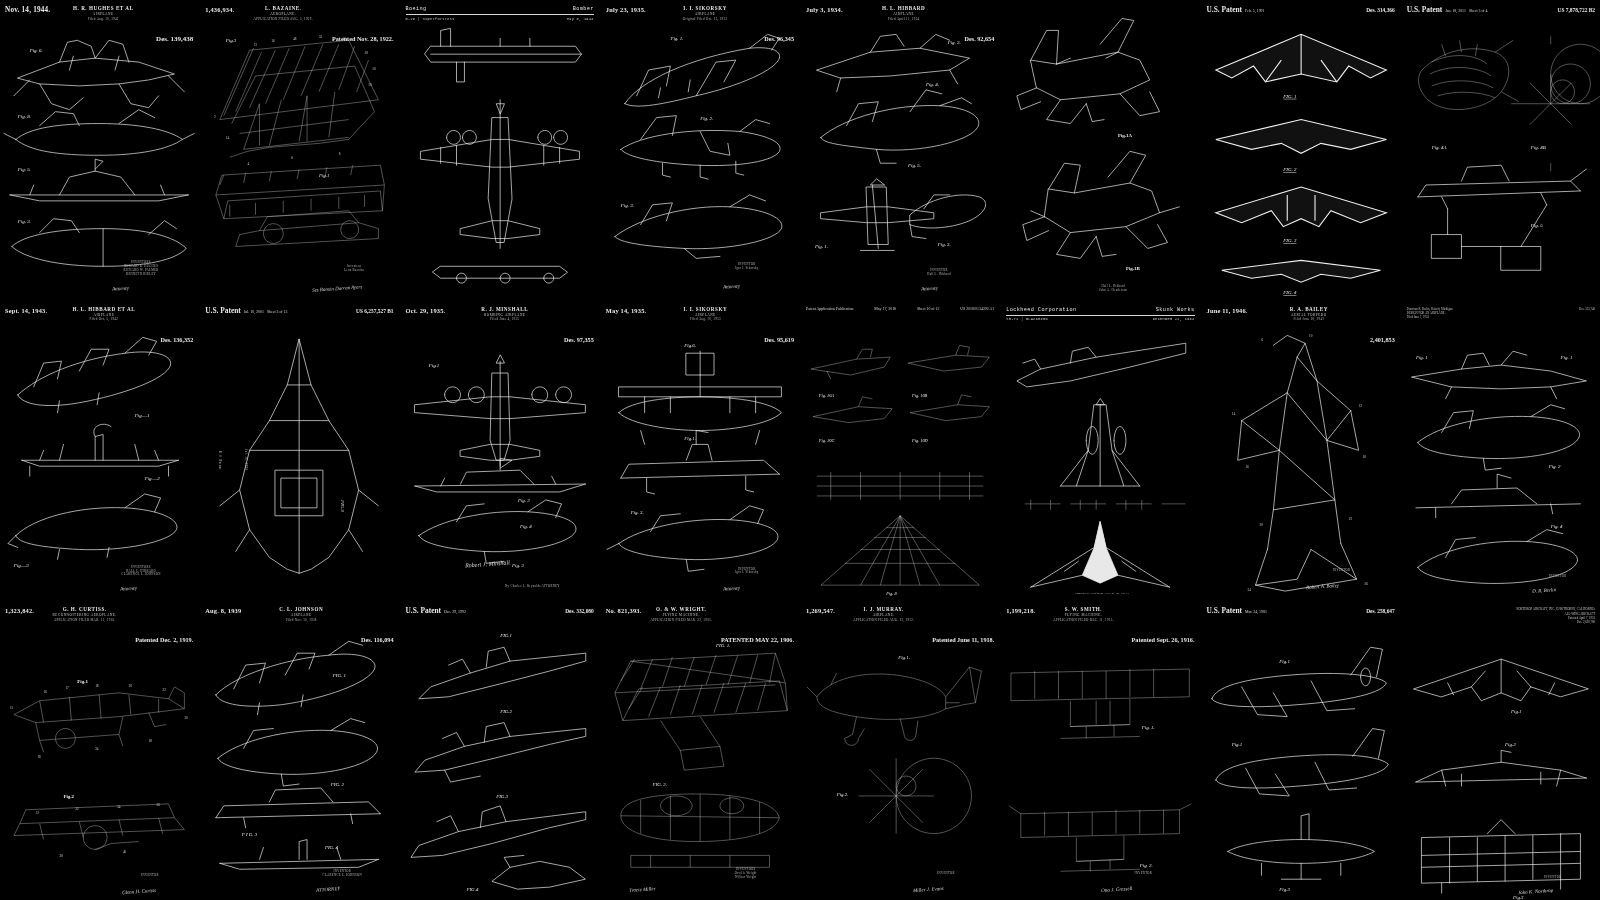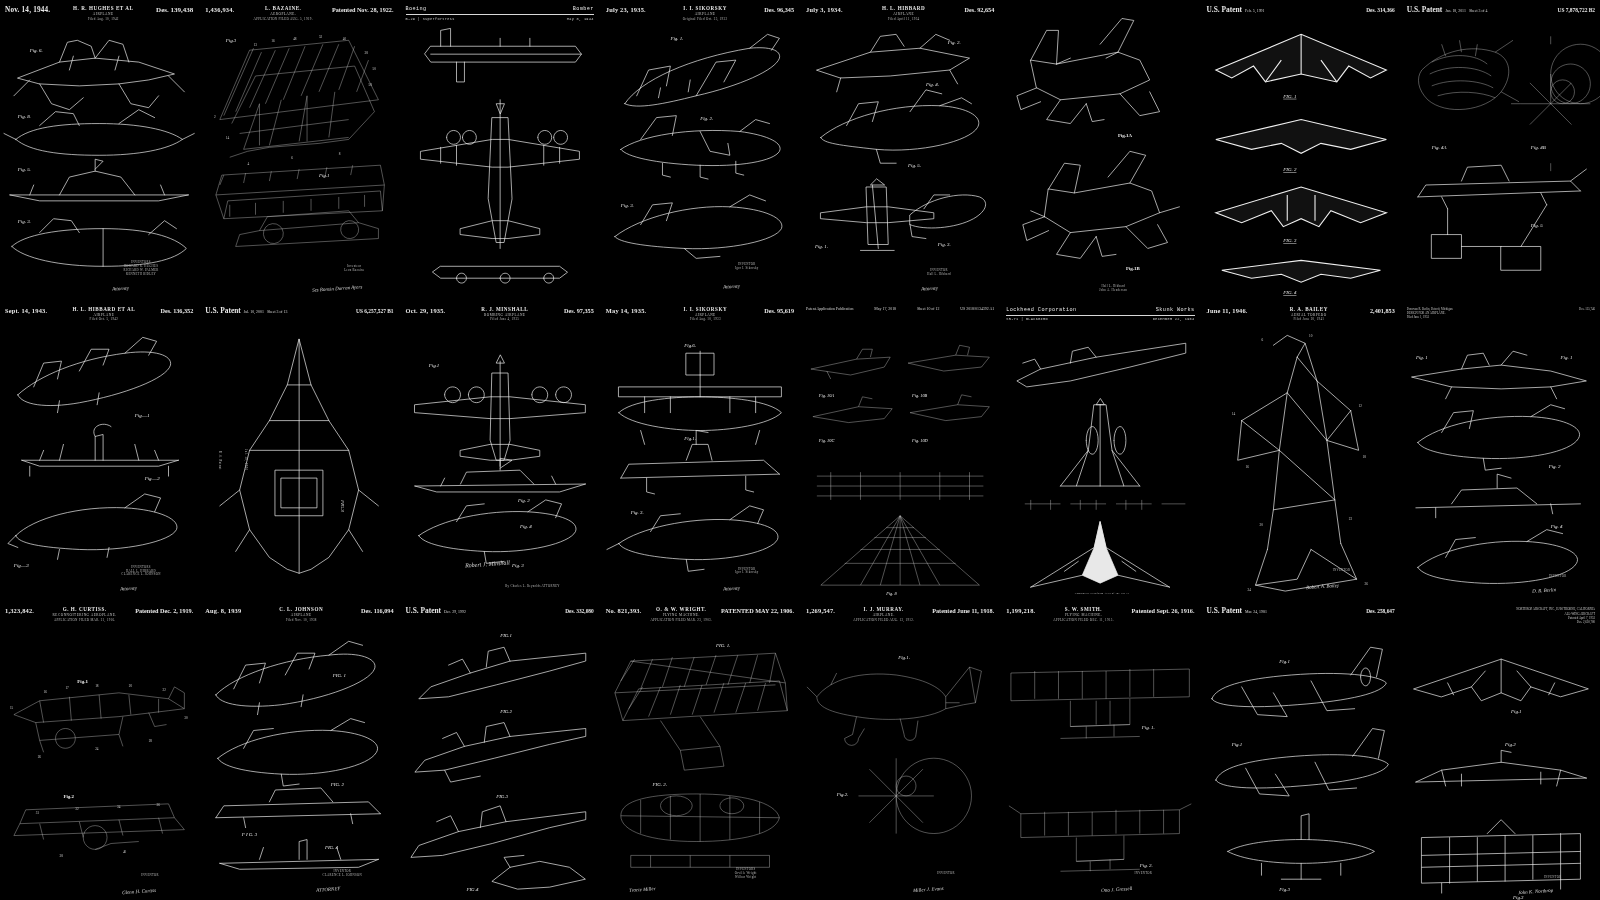--- a/index.html
+++ b/index.html
@@ -11,21 +11,21 @@
         gap:2px;background:#000;}
   .panel{position:relative;background:#000;overflow:hidden;padding:6px 5px 4px;box-sizing:border-box;}
   
   .hdr{display:flex;align-items:flex-start;justify-content:space-between;
        gap:3px;line-height:1.15;}
   .hdr .left{font-size:7.2px;font-weight:bold;white-space:nowrap;letter-spacing:.2px;}
   .hdr .mid{text-align:center;flex:1;min-width:0;}
   .hdr .mid .who{font-size:5.1px;font-weight:bold;letter-spacing:.55px;white-space:nowrap;}
   .hdr .mid .what{font-size:3.4px;letter-spacing:.5px;margin-top:1px;white-space:nowrap;color:#c9c9c9;}
   .hdr .mid .filed{font-size:3.2px;letter-spacing:.3px;margin-top:1px;white-space:nowrap;color:#bdbdbd;}
-  .hdr .right{font-size:7px;font-weight:bold;white-space:nowrap;text-align:right;}
+  .hdr .right{font-size:7px;font-weight:bold;white-space:nowrap;text-align:right;margin-top:29px;}
   .hdr.small .left{font-size:6.4px;}
   .hdr.small .right{font-size:6.2px;}
   
   .hdr.uspto{align-items:baseline;}
   .hdr.uspto .l1{font-size:7.4px;font-weight:bold;white-space:nowrap;}
   .hdr.uspto .l2{font-size:3.9px;white-space:nowrap;color:#d5d5d5;}
   .hdr.uspto .l3{font-size:3.9px;white-space:nowrap;color:#d5d5d5;}
   .hdr.uspto .l4{font-size:5.4px;font-weight:bold;white-space:nowrap;margin-left:auto;}
   
   .mhdr{font-family:"Liberation Mono",monospace;}

